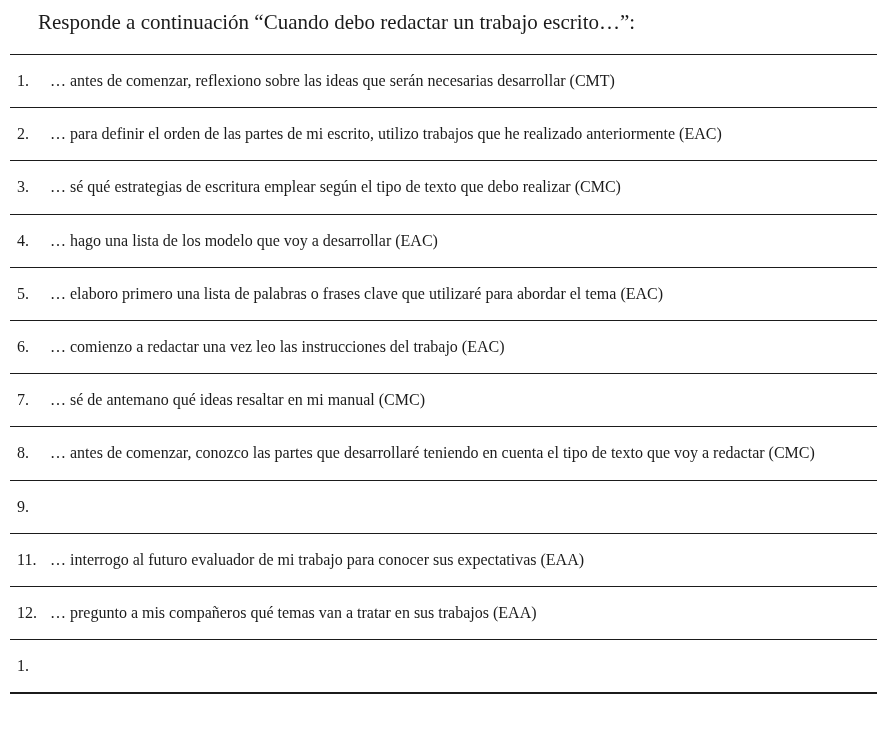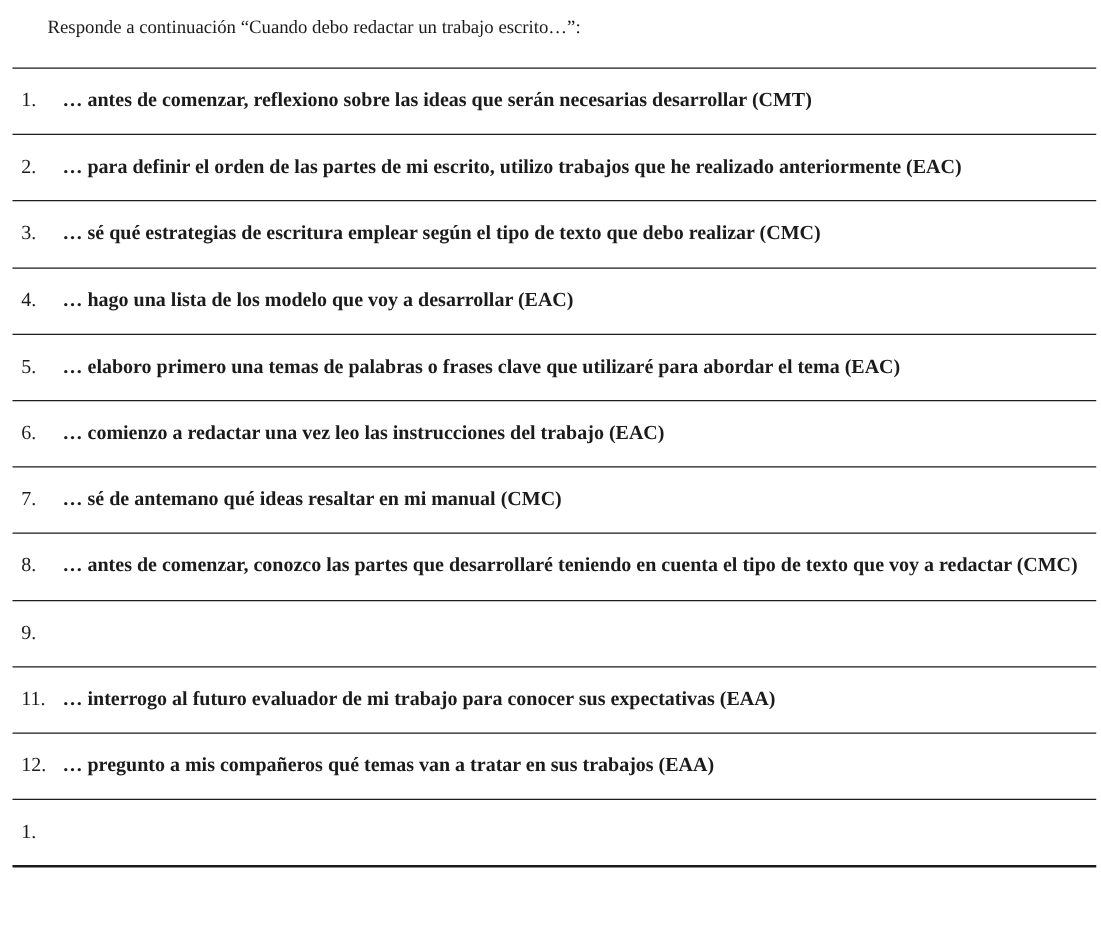--- a/index.html
+++ b/index.html
@@ -13,21 +13,21 @@
     height: 754px;
     background: #ffffff;
     font-family: "Liberation Serif", serif;
     color: #1b1b1b;
     overflow: hidden;
   }
   .title {
     position: absolute;
     left: 38px;
     top: 11px;
-    font-size: 15px;
+    font-size: 21px;
     line-height: 22px;
     white-space: nowrap;
   }
   .items-table {
     position: absolute;
     left: 10px;
     top: 54px;
     width: 867px;
     border-bottom: 2px solid #1b1b1b;
   }
@@ -40,21 +40,20 @@
     padding-left: 7px;
     font-size: 16px;
   }
   .num {
     width: 33px;
     flex: 0 0 33px;
   }
   .text {
     flex: 1;
     white-space: nowrap;
-    font-weight: bold;
   }
 </style>
 </head>
 <body>
 
 <div class="page">
   <div class="title">Responde a continuación “Cuando debo redactar un trabajo escrito…”:</div>
   <div class="items-table" id="rows-container">
   <div class="row">
     <span class="num">1.</span>
@@ -71,21 +70,21 @@
     <span class="text">… sé qué estrategias de escritura emplear según el tipo de texto que debo realizar (CMC)</span>
   </div>
 
   <div class="row">
     <span class="num">4.</span>
     <span class="text">… hago una lista de los modelo que voy a desarrollar (EAC)</span>
   </div>
 
   <div class="row">
     <span class="num">5.</span>
-    <span class="text">… elaboro primero una temas de palabras o frases clave que utilizaré para abordar el tema (EAC)</span>
+    <span class="text">… elaboro primero una lista de palabras o frases clave que utilizaré para abordar el tema (EAC)</span>
   </div>
 
   <div class="row">
     <span class="num">6.</span>
     <span class="text">… comienzo a redactar una vez leo las instrucciones del trabajo (EAC)</span>
   </div>
 
   <div class="row">
     <span class="num">7.</span>
     <span class="text">… sé de antemano qué ideas resaltar en mi manual (CMC)</span>

